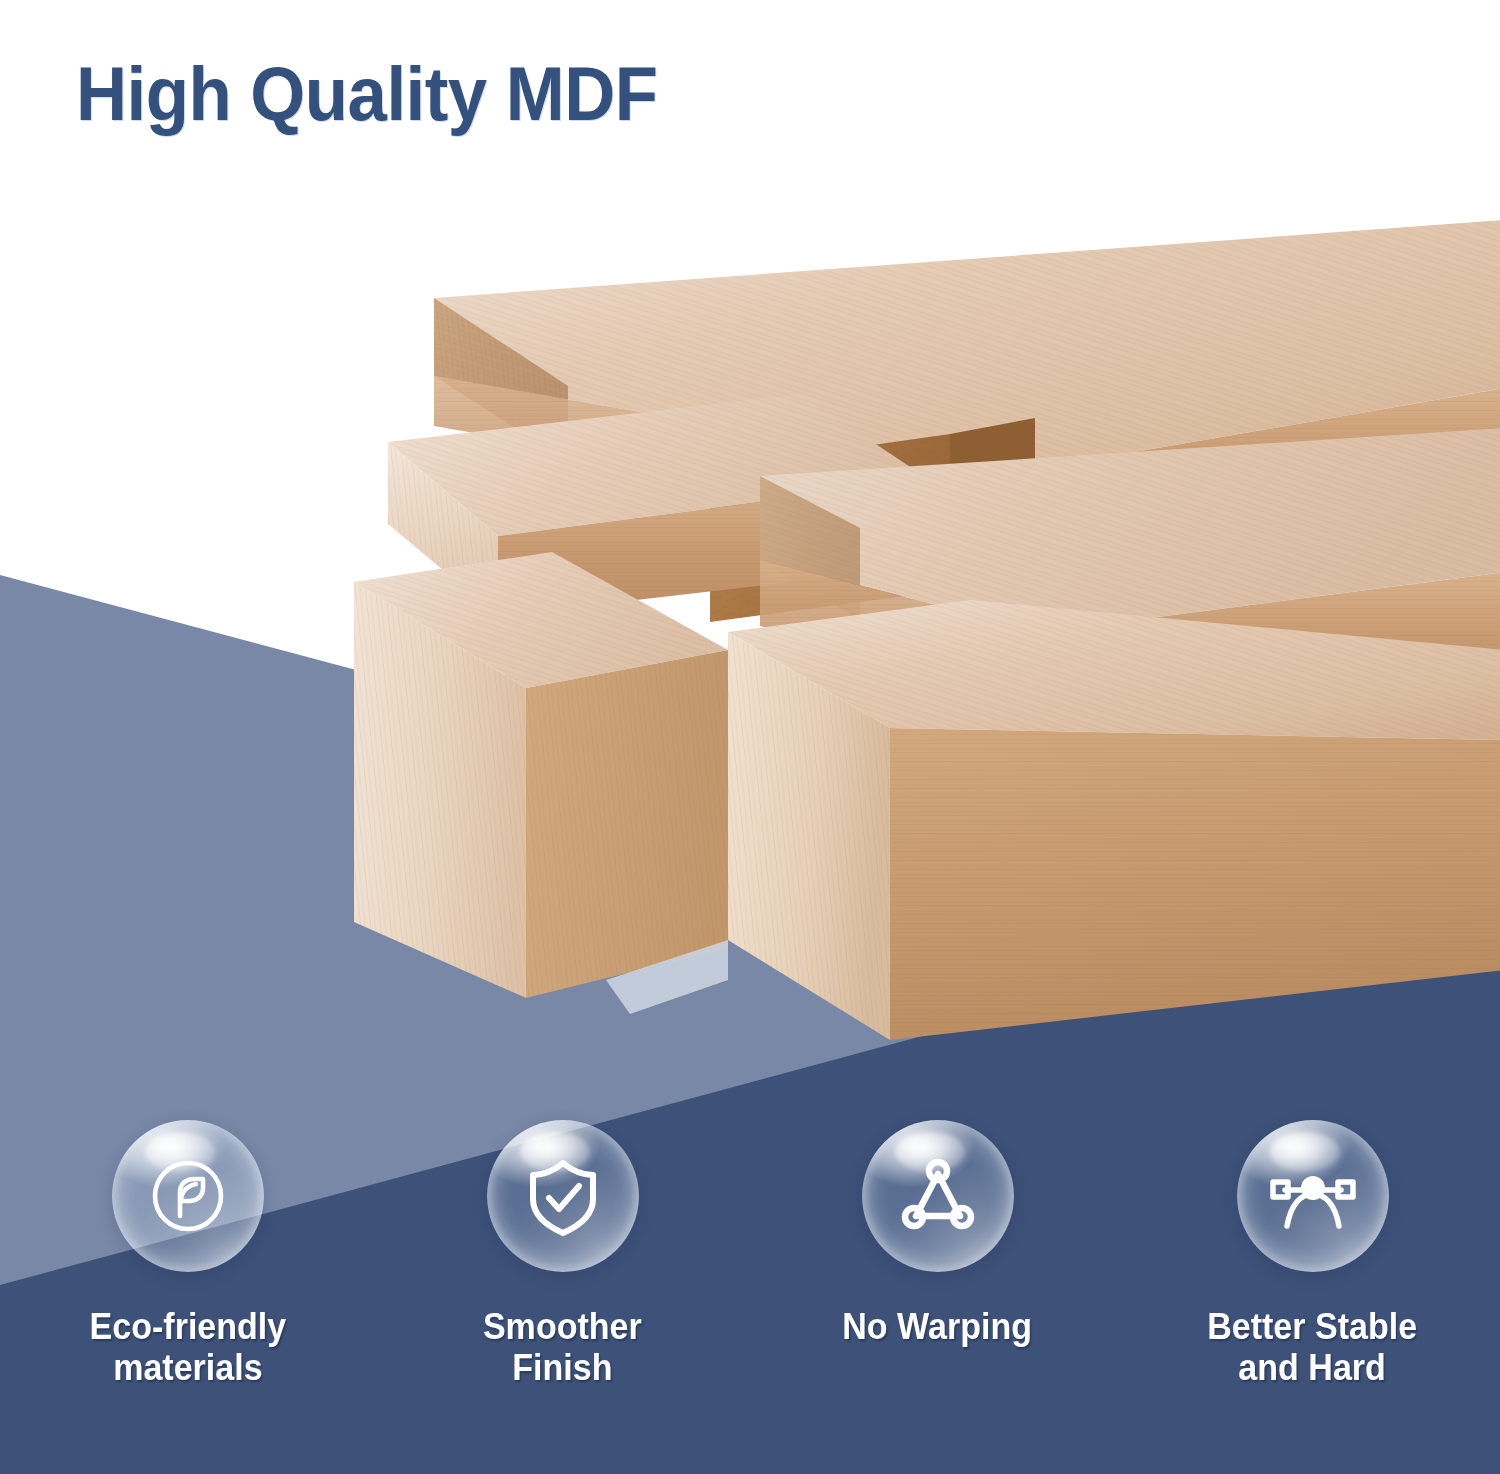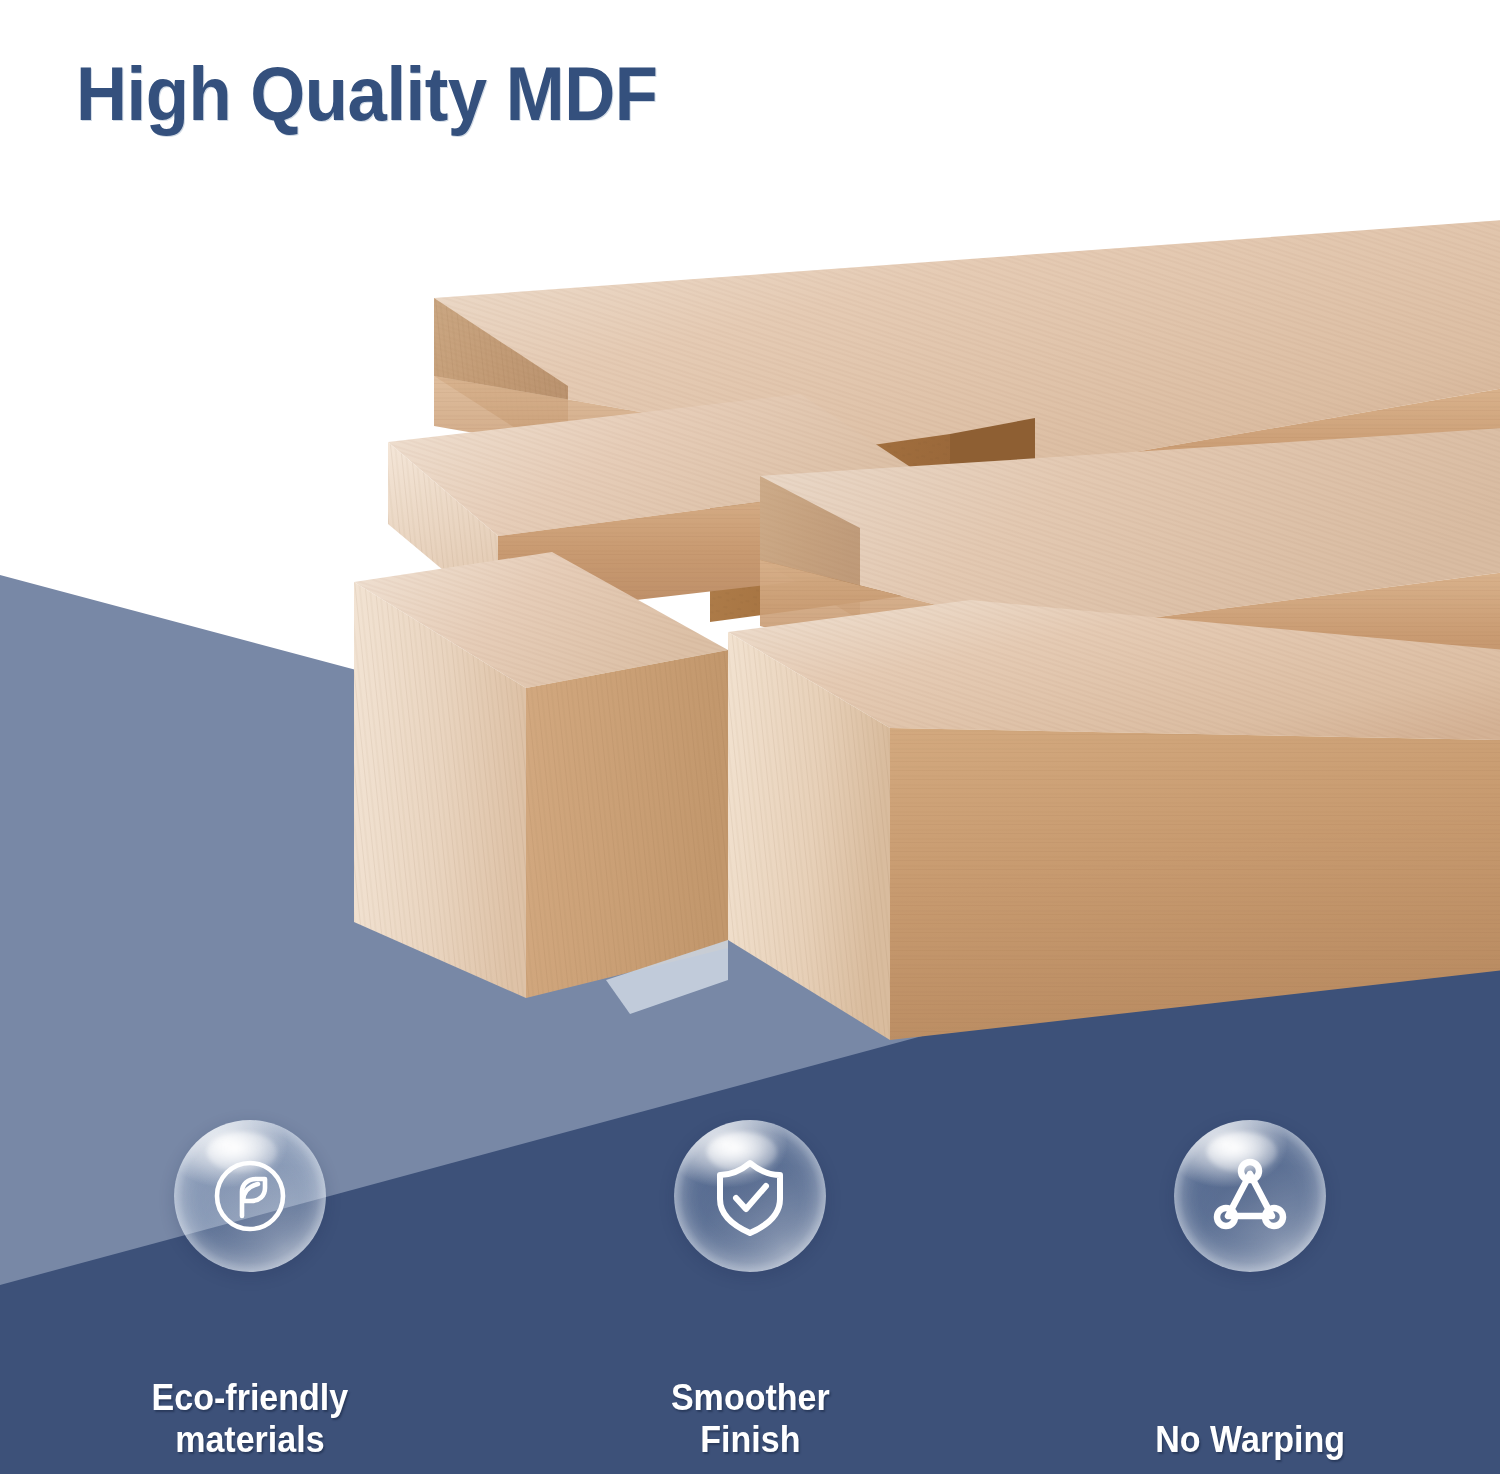--- a/index.html
+++ b/index.html
@@ -63,21 +63,20 @@
     height: 340px;
     display: flex;
     flex-direction: row;
   }
 
   .feature {
     flex: 1 1 0;
     display: flex;
     flex-direction: column;
     align-items: center;
-    justify-content: space-between;
   }
 
   .bubble {
     position: relative;
     width: 152px;
     height: 152px;
     border-radius: 50%;
     background:
       radial-gradient(ellipse 60% 42% at 34% 16%, rgba(255,255,255,0.90) 0%, rgba(255,255,255,0.45) 38%, rgba(255,255,255,0.0) 68%),
       radial-gradient(ellipse 120% 120% at 72% 84%, rgba(255,255,255,0.28) 0%, rgba(255,255,255,0.04) 45%, rgba(255,255,255,0.0) 70%),
@@ -317,15 +316,30 @@
             <path d="M50 28 L28 70 L72 70 Z"></path>
             <circle cx="50" cy="25" r="9" fill="none"></circle>
             <circle cx="26" cy="71" r="9" fill="none"></circle>
             <circle cx="74" cy="71" r="9" fill="none"></circle>
           </svg>
         </span>
       </div>
       <div class="feature-label">No Warping</div>
     </div>
 
+    <div class="feature">
+      <div class="bubble">
+        <span class="bubble-icon">
+          <svg viewBox="0 0 100 100" fill="none" stroke="#ffffff" stroke-width="5.5" stroke-linecap="round" stroke-linejoin="round">
+            <path d="M22 44 L40 44 M60 44 L78 44"></path>
+            <rect x="10" y="36" width="15" height="15" fill="none"></rect>
+            <rect x="75" y="36" width="15" height="15" fill="none"></rect>
+            <circle cx="50" cy="42" r="12" fill="#ffffff" stroke="none"></circle>
+            <path d="M24 80 C28 58 38 48 50 48 C62 48 72 58 76 80"></path>
+          </svg>
+        </span>
+      </div>
+      <div class="feature-label">Better Stable
+and Hard</div>
+    </div>
 
   </div>
 </div>
 
 </body></html>

